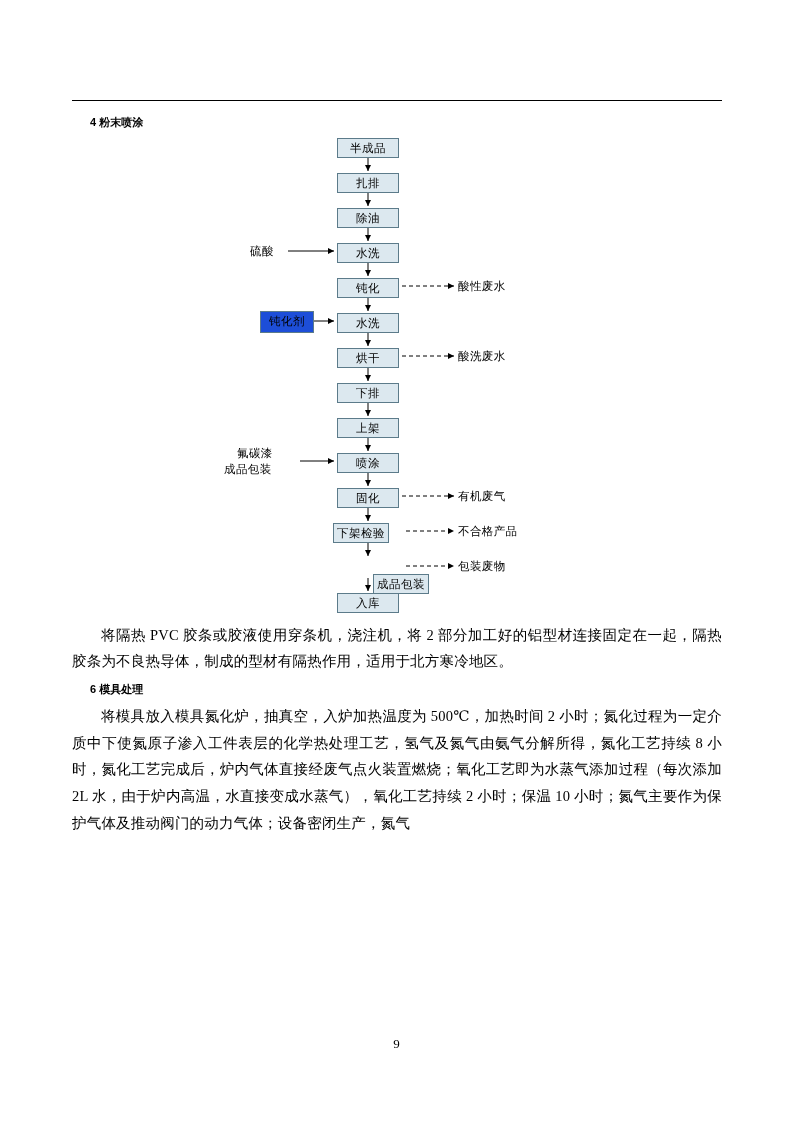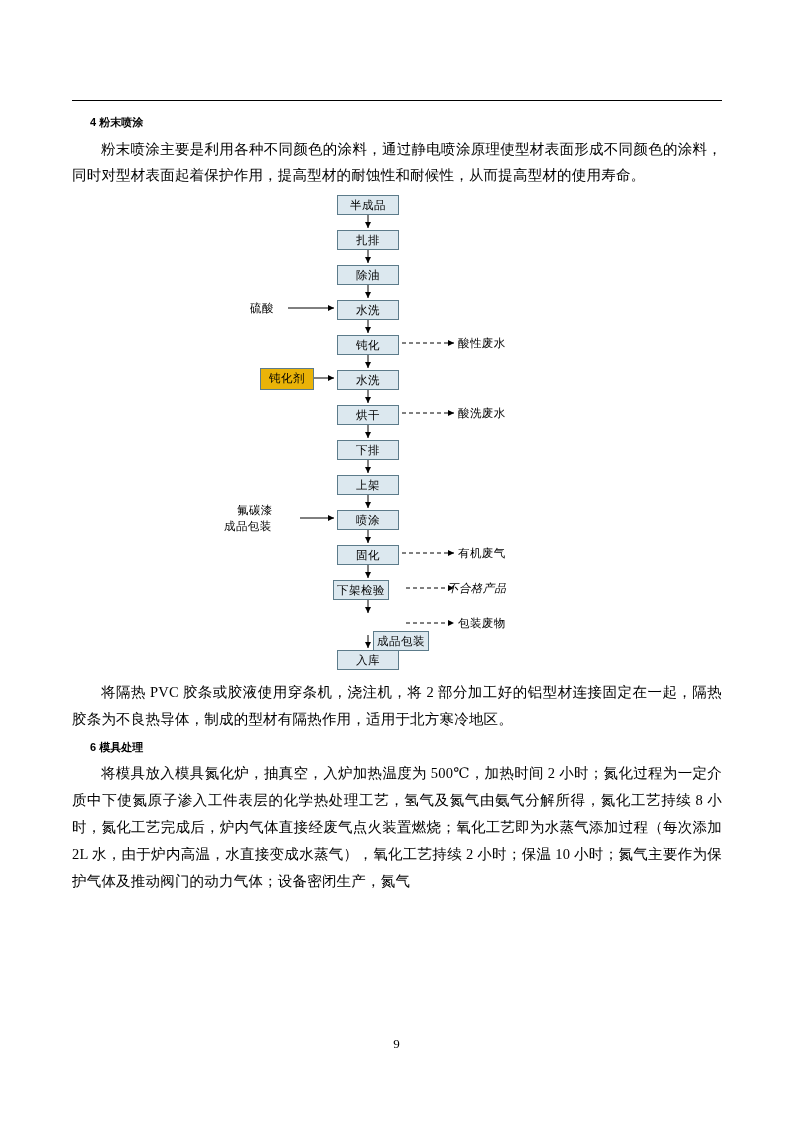--- a/index.html
+++ b/index.html
@@ -130,21 +130,21 @@
     text-align: center;
     line-height: 18px;
     height: 20px;
     letter-spacing: 0.5px;
     white-space: nowrap;
   }
   .node.w-mid { width: 62px; }
   .node.w-wide { width: 56px; }
   .inlabel {
     position: absolute;
-    background: #eab308;
+    background: #1d4ed8;
     border: 1px solid #5c7b8a;
     font-family: "Liberation Sans", "DejaVu Sans", sans-serif;
     font-size: 11.5px;
     text-align: center;
     line-height: 18px;
     height: 20px;
     width: 52px;
     letter-spacing: 0.5px;
   }
   .plainlabel {
@@ -179,21 +179,20 @@
 </head>
 <body>
 
 <div class="page">
 
   <div class="header-rule"></div>
 
   <div class="content">
 
     <h2 class="sec">4 粉末喷涂</h2>
-    <p class="para">粉末喷涂主要是利用各种不同颜色的涂料，通过静电喷涂原理使型材表面形成不同颜色的涂料，同时对型材表面起着保护作用，提高型材的耐蚀性和耐候性，从而提高型材的使用寿命。</p>
 
     <div class="flow">
       <svg viewBox="0 0 650 480">
         <defs>
           <marker id="arrow" markerWidth="7" markerHeight="7" refX="6" refY="3" orient="auto">
             <path d="M0,0 L6,3 L0,6 z" fill="#000"></path>
           </marker>
         </defs>
 
         <line x1="296" y1="20" x2="296" y2="33" stroke="#000" stroke-width="1" marker-end="url(#arrow)"></line>
@@ -239,21 +238,21 @@
       <div class="node w-mid" style="left:265px; top:455px;">入库</div>
 
       <div class="plainlabel" style="left:178px; top:106px;">硫酸</div>
       <div class="inlabel" style="left:188px; top:173px;">钝化剂</div>
       <div class="plainlabel" style="left:165px; top:308px;">氟碳漆</div>
       <div class="plainlabel" style="left:152px; top:324px;">成品包装</div>
 
       <div class="plainlabel" style="left:386px; top:141px;">酸性废水</div>
       <div class="plainlabel" style="left:386px; top:211px;">酸洗废水</div>
       <div class="plainlabel" style="left:386px; top:351px;">有机废气</div>
-      <div class="plainlabel" style="left:375px; top:386px;font-style:italic;">不合格产品</div>
+      <div class="plainlabel" style="left:386px; top:386px;">不合格产品</div>
       <div class="plainlabel" style="left:386px; top:421px;">包装废物</div>
     </div>
 
     <p class="para">将隔热 PVC 胶条或胶液使用穿条机，浇注机，将 2 部分加工好的铝型材连接固定在一起，隔热胶条为不良热导体，制成的型材有隔热作用，适用于北方寒冷地区。</p>
 
     <h2 class="sec">6 模具处理</h2>
     <p class="para">将模具放入模具氮化炉，抽真空，入炉加热温度为 500℃，加热时间 2 小时；氮化过程为一定介质中下使氮原子渗入工件表层的化学热处理工艺，氢气及氮气由氨气分解所得，氮化工艺持续 8 小时，氮化工艺完成后，炉内气体直接经废气点火装置燃烧；氧化工艺即为水蒸气添加过程（每次添加 2L 水，由于炉内高温，水直接变成水蒸气），氧化工艺持续 2 小时；保温 10 小时；氮气主要作为保护气体及推动阀门的动力气体；设备密闭生产，氮气</p>
   </div>
 
   <div class="footer">

